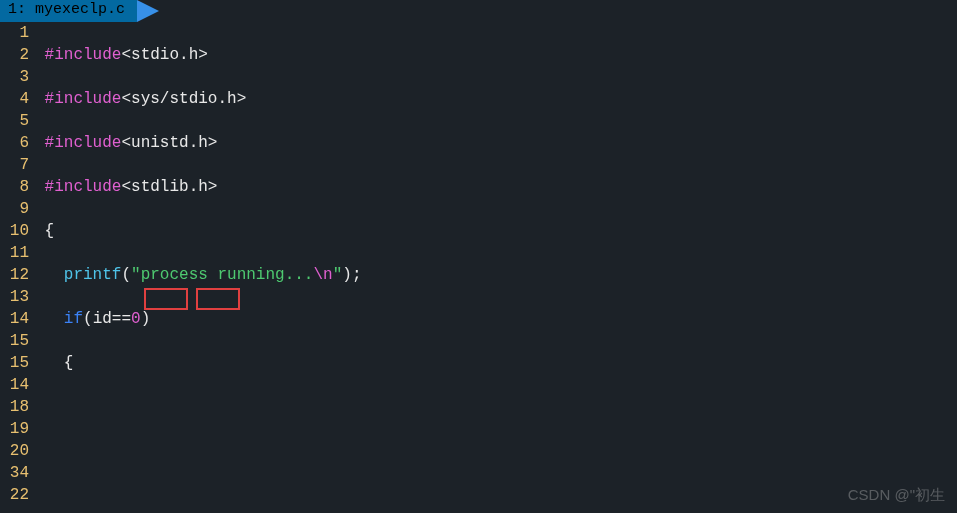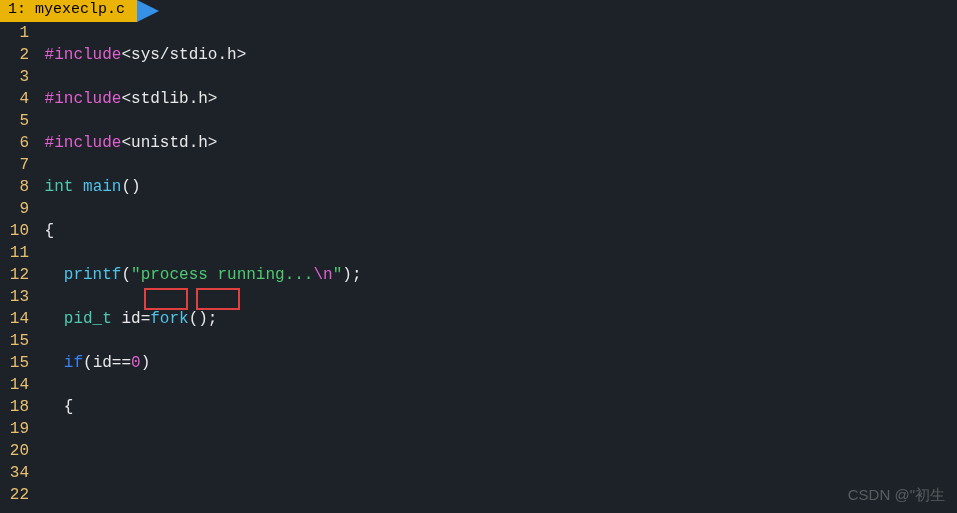--- a/index.html
+++ b/index.html
@@ -12,21 +12,21 @@
       height: 513px;
       overflow: hidden;
       position: relative;
     }
     .tab-bar {
       display: flex;
       background: #1c2228;
       height: 22px;
     }
     .tab {
-      background: #eab308;
+      background: #0369a1;
       color: #000;
       padding: 1px 12px 1px 8px;
       position: relative;
       font-size: 15px;
     }
     .tab::after {
       content: '';
       position: absolute;
       right: -22px;
       top: 0;
@@ -103,27 +103,26 @@
     <div class="num">15</div>
     <div class="num">15</div>
     <div class="num">14</div>
     <div class="num">18</div>
     <div class="num">19</div>
     <div class="num">20</div>
     <div class="num">34</div>
     <div class="num">22</div>
   </div>
   <div class="code">
+<div class="line"> <span class="pp">#include</span><span class="op">&lt;</span><span class="inc-path">stdio.h</span><span class="op">&gt;</span></div>
 <div class="line"> <span class="pp">#include</span><span class="op">&lt;</span><span class="inc-path">sys/stdio.h</span><span class="op">&gt;</span></div>
+<div class="line"> <span class="pp">#include</span><span class="op">&lt;</span><span class="inc-path">unistd.h</span><span class="op">&gt;</span></div>
 <div class="line"> <span class="pp">#include</span><span class="op">&lt;</span><span class="inc-path">stdlib.h</span><span class="op">&gt;</span></div>
-<div class="line"> <span class="pp">#include</span><span class="op">&lt;</span><span class="inc-path">unistd.h</span><span class="op">&gt;</span></div>
-<div class="line"> <span class="ty">int</span> <span class="fn">main</span><span class="op">()</span></div>
 <div class="line"> <span class="op">{</span></div>
 <div class="line">   <span class="fn">printf</span><span class="op">(</span><span class="str">"process running...</span><span class="esc">\n</span><span class="str">"</span><span class="op">);</span></div>
-<div class="line">   <span class="ty">pid_t</span> <span class="id">id</span><span class="op">=</span><span class="fn">fork</span><span class="op">();</span></div>
 <div class="line">   <span class="kw">if</span><span class="op">(</span><span class="id">id</span><span class="op">==</span><span class="num-lit">0</span><span class="op">)</span></div>
 <div class="line">   <span class="op">{</span></div>
 
 
 
 
 
 
 
 

